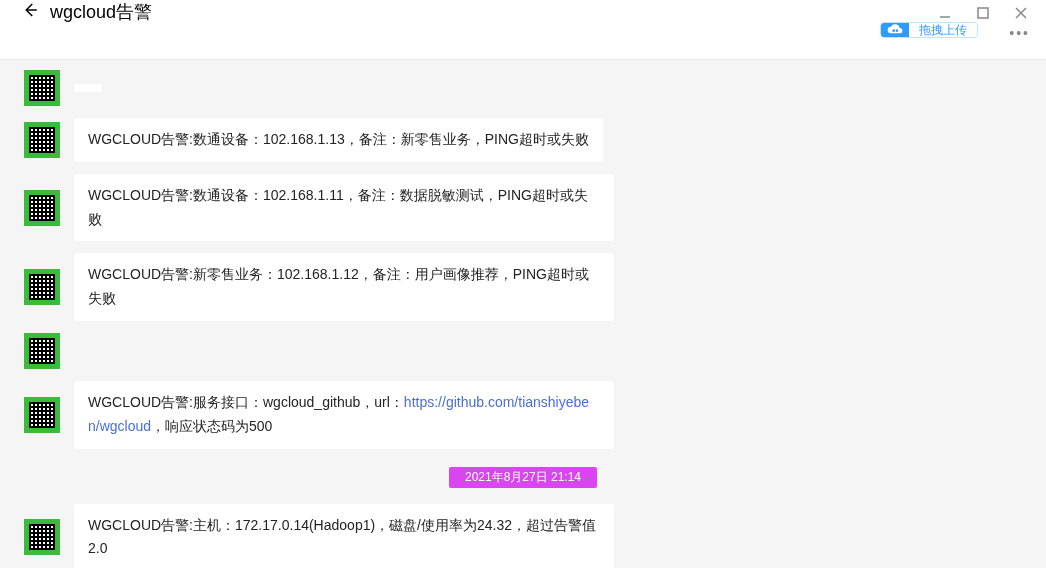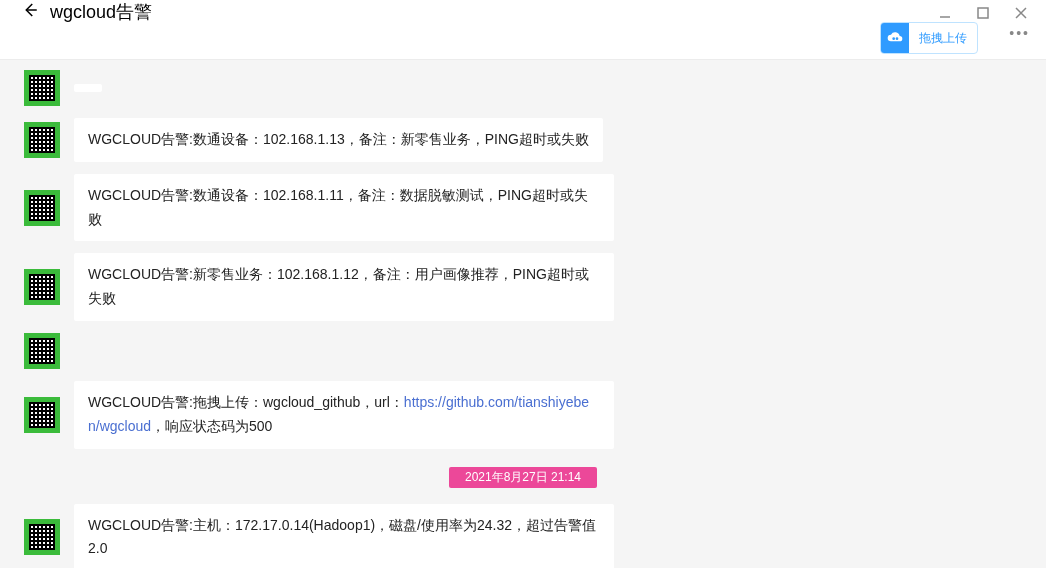--- a/index.html
+++ b/index.html
@@ -46,21 +46,21 @@
 
   .upload-pill {
     position: absolute;
     right: 68px;
     top: 22px;
     display: flex;
     align-items: center;
     border: 1px solid #bfe3ff;
     border-radius: 4px;
     overflow: hidden;
-    height: 32px;
+    height: 16px;
     background: #fff;
   }
   .upload-pill .cloud {
     background: #2f9bff;
     width: 28px; height: 100%;
     display:flex; align-items:center; justify-content:center;
   }
   .upload-pill .cloud svg { fill:#fff; }
   .upload-pill .label {
     font-size: 12px;
@@ -113,21 +113,21 @@
   }
   .bubble.sliver { padding: 4px 14px; min-height:8px; }
   .bubble a, .bubble .link { color: #4a6fd1; }
 
   .timestamp-row {
     text-align: center;
     padding: 12px 0 10px 0;
   }
   .timestamp {
     display: inline-block;
-    background: #ec4899;
+    background: #d946ef;
     color: #ffffff;
     font-size: 12px;
     padding: 2px 16px;
     border-radius: 2px;
   }
 </style>
 </head>
 <body>
 
 <div class="titlebar">
@@ -198,21 +198,21 @@
     </div>
     <div class="row">
       <div class="avatar">
         <div class="qr"></div>
       </div>
     </div>
     <div class="row">
       <div class="avatar">
         <div class="qr"></div>
       </div>
-      <div class="bubble"><span>WGCLOUD告警:拖拽上传：wgcloud_github，url：</span><span class="link">https://github.com/tianshiyeben/wgcloud</span><span>，响应状态码为500</span></div>
+      <div class="bubble"><span>WGCLOUD告警:服务接口：wgcloud_github，url：</span><span class="link">https://github.com/tianshiyeben/wgcloud</span><span>，响应状态码为500</span></div>
     </div>
     <div class="timestamp-row"><span class="timestamp">2021年8月27日 21:14</span></div>
     <div class="row">
       <div class="avatar">
         <div class="qr"></div>
       </div>
       <div class="bubble">WGCLOUD告警:主机：172.17.0.14(Hadoop1)，磁盘/使用率为24.32，超过告警值2.0</div>
     </div>
   </div>
 

